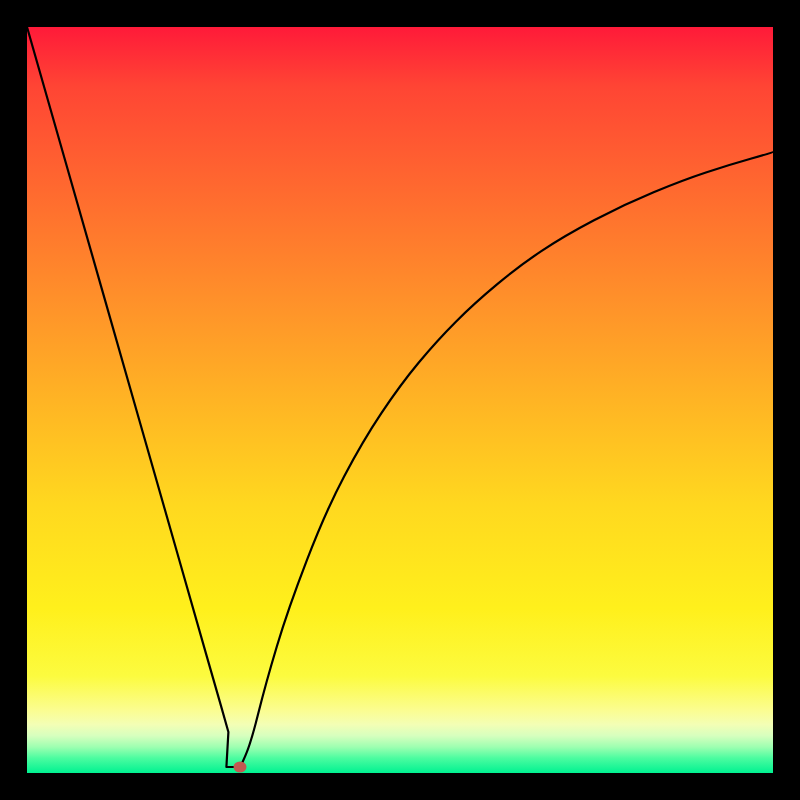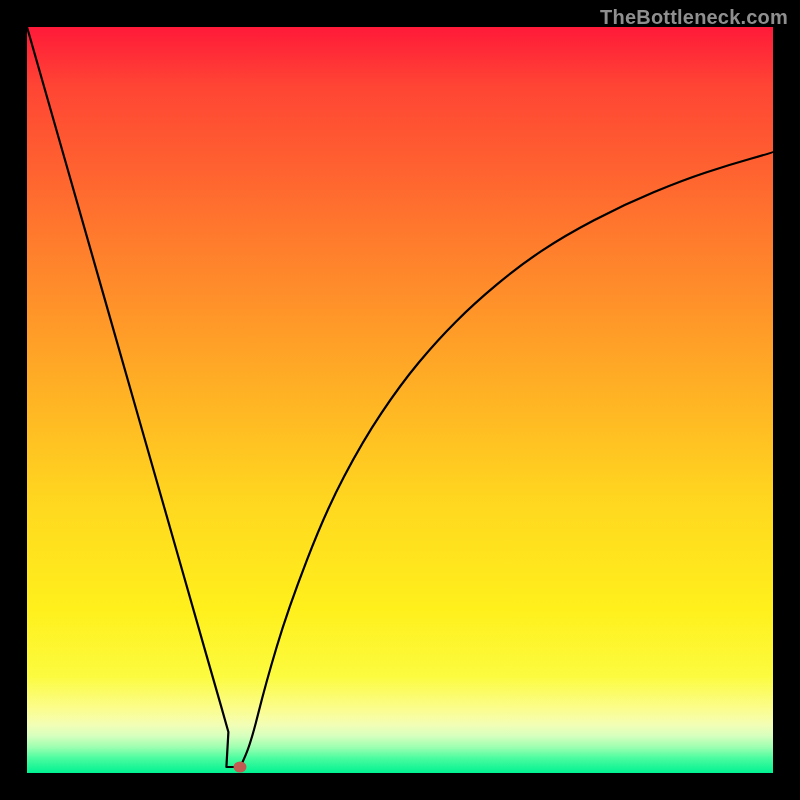--- a/index.html
+++ b/index.html
@@ -67,21 +67,20 @@
     right: 12px;
     font: 600 20px Arial, Helvetica, sans-serif;
     color: #8f8f8f;
     letter-spacing: 0.2px;
   }
 </style>
 </head>
 <body>
 
 <div class="frame">
-  <div class="watermark">TheBottleneck.com</div>
   <div class="plot-area">
     <div class="gradient-bg"></div>
     <svg class="curve-svg" viewBox="0 0 746 746" preserveAspectRatio="none">
       <path class="curve-path" d="M 0.0 0.0 L 37.3 130.5 L 74.6 261.1 L 111.9 391.7 L 149.2 522.2 L 179.0 626.6 L 194.0 678.9 L 201.4 705.0 L 199.4 740.0 L 213.4 740.0 Q 213.4 740.0 218.6 728.1 Q 223.8 716.2 231.3 686.3 Q 238.7 656.5 249.9 619.2 Q 261.1 581.9 279.8 533.4 Q 298.4 484.9 317.1 449.5 Q 335.7 414.0 354.4 386.1 Q 373.0 358.1 391.6 335.7 Q 410.3 313.3 428.9 294.7 Q 447.6 276.0 470.0 257.4 Q 492.4 238.7 514.7 223.8 Q 537.1 208.9 567.0 193.2 Q 596.8 177.5 626.6 165.2 Q 656.5 152.9 678.9 145.5 Q 701.2 138.0 723.6 131.7 T 746.0 125.3"></path>
     </svg>
     <div class="marker" style="left: 213.356px; top: 740.032px;"></div>
   </div>
 </div>
 
 </body></html>

